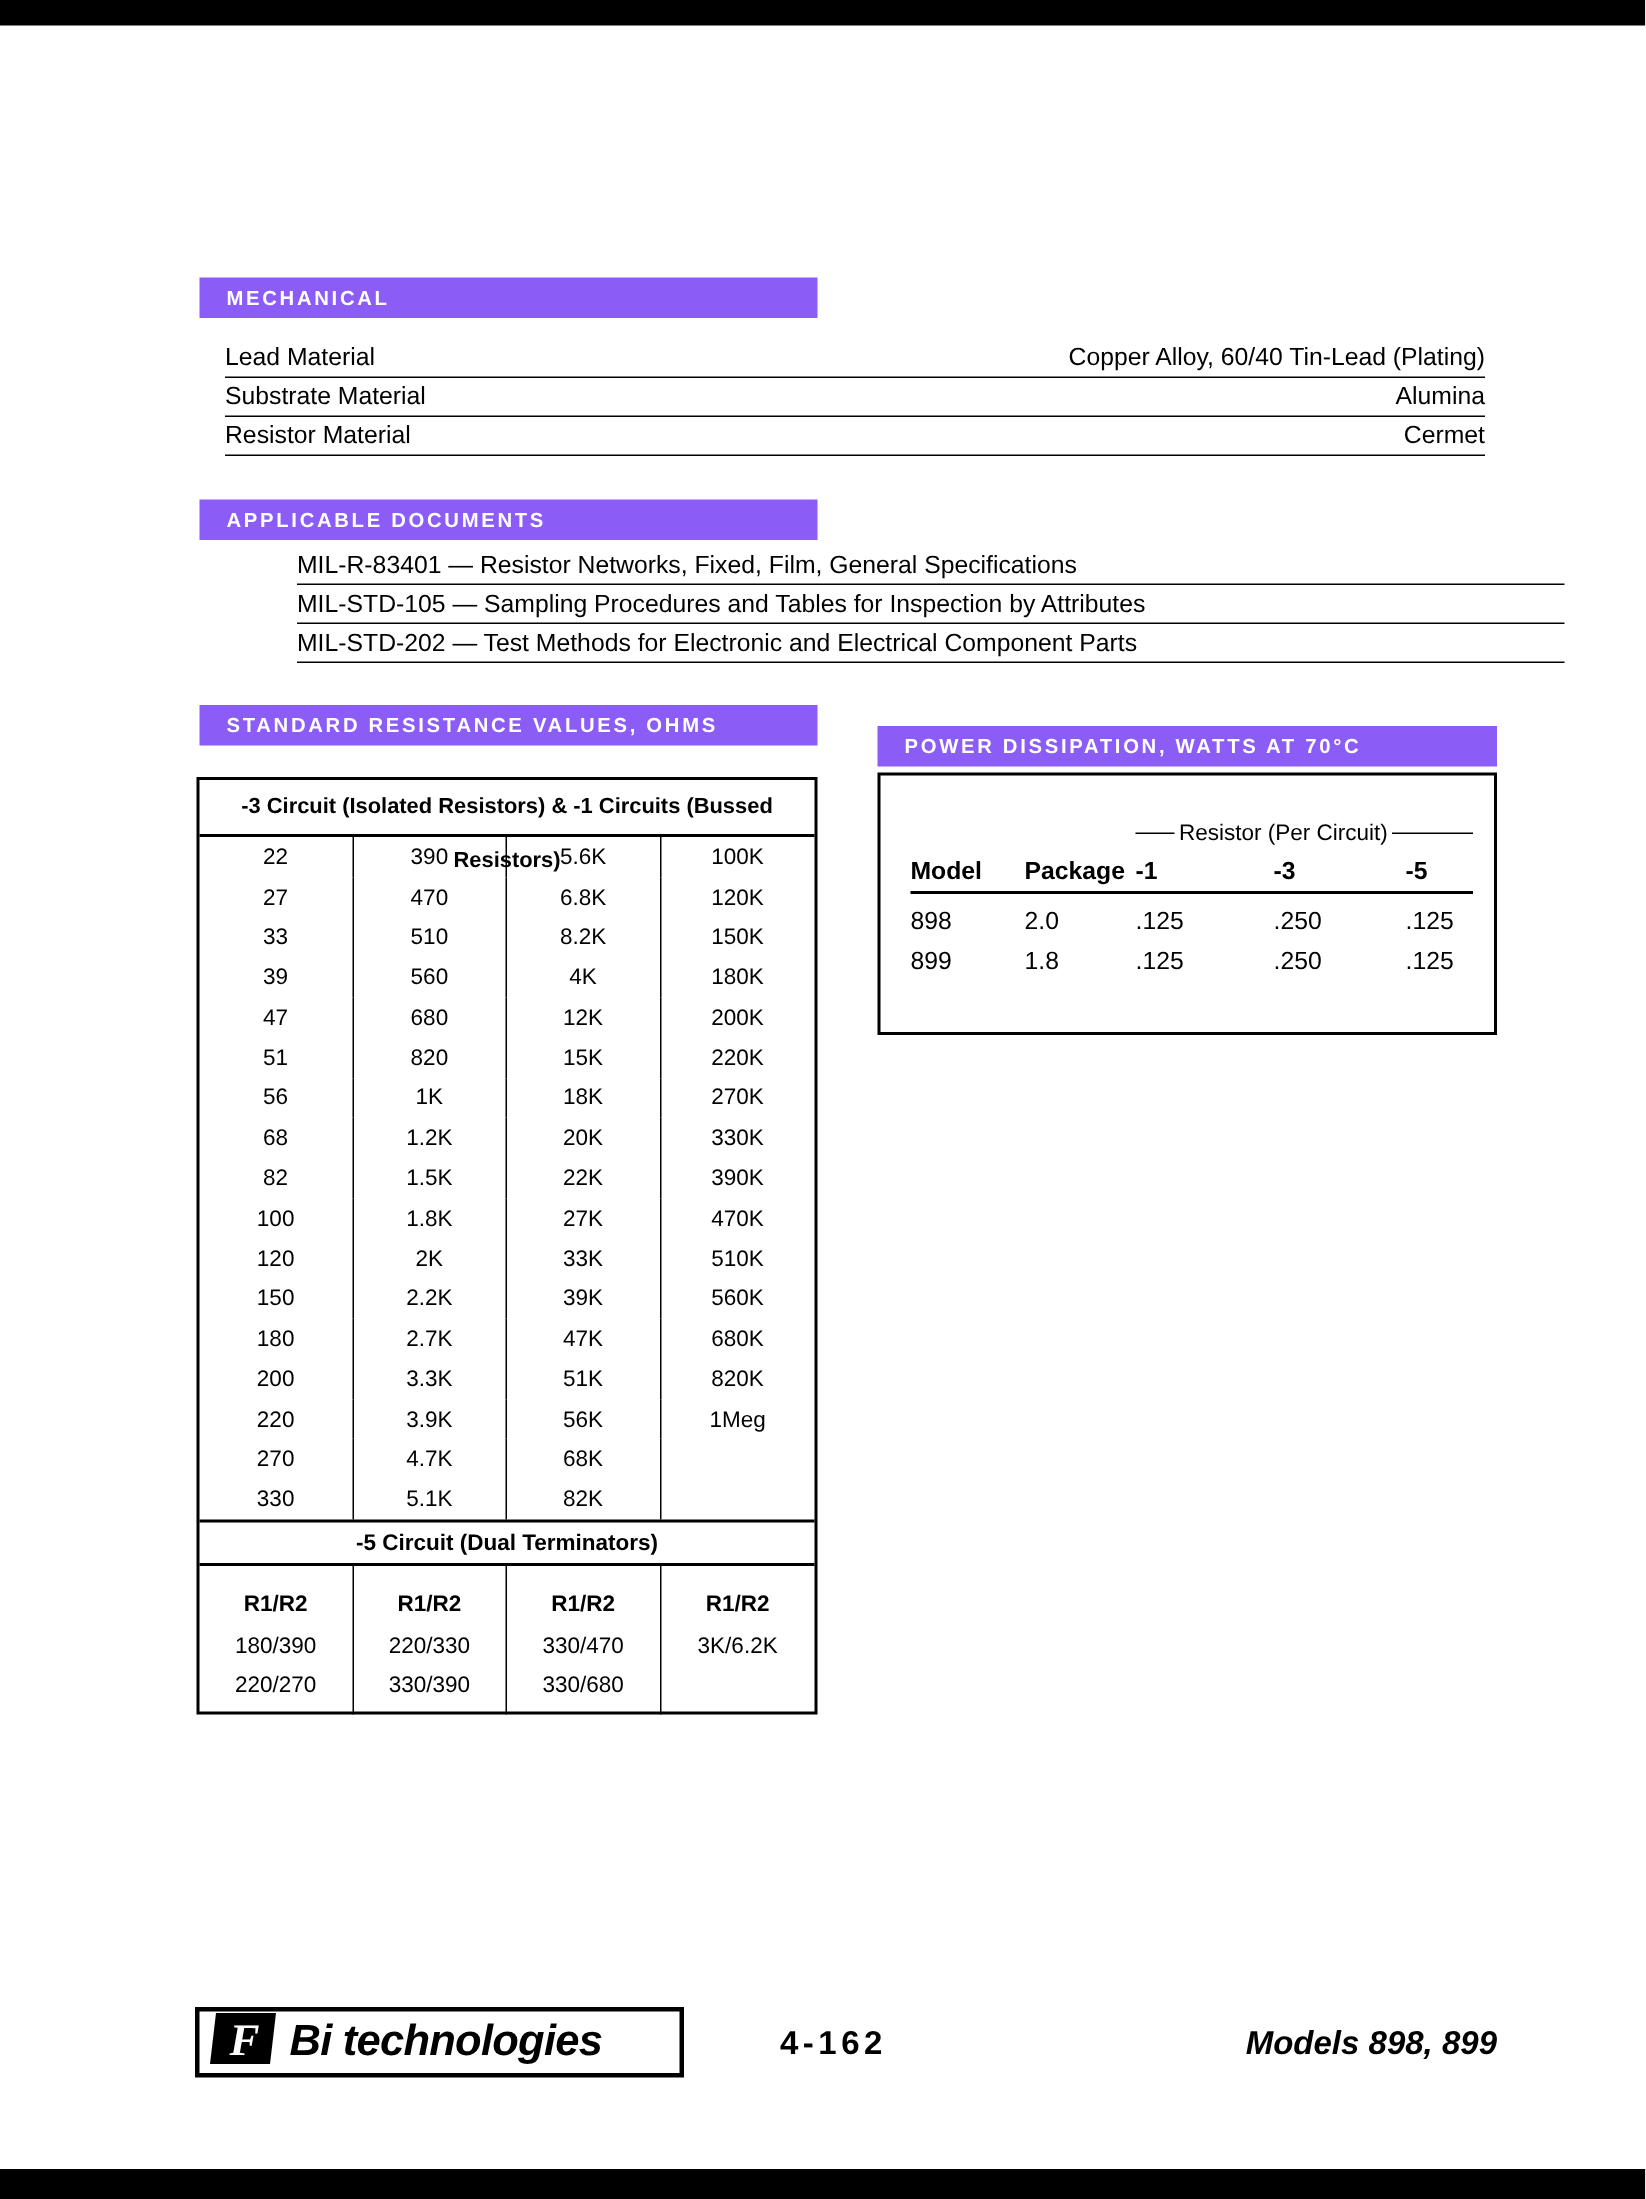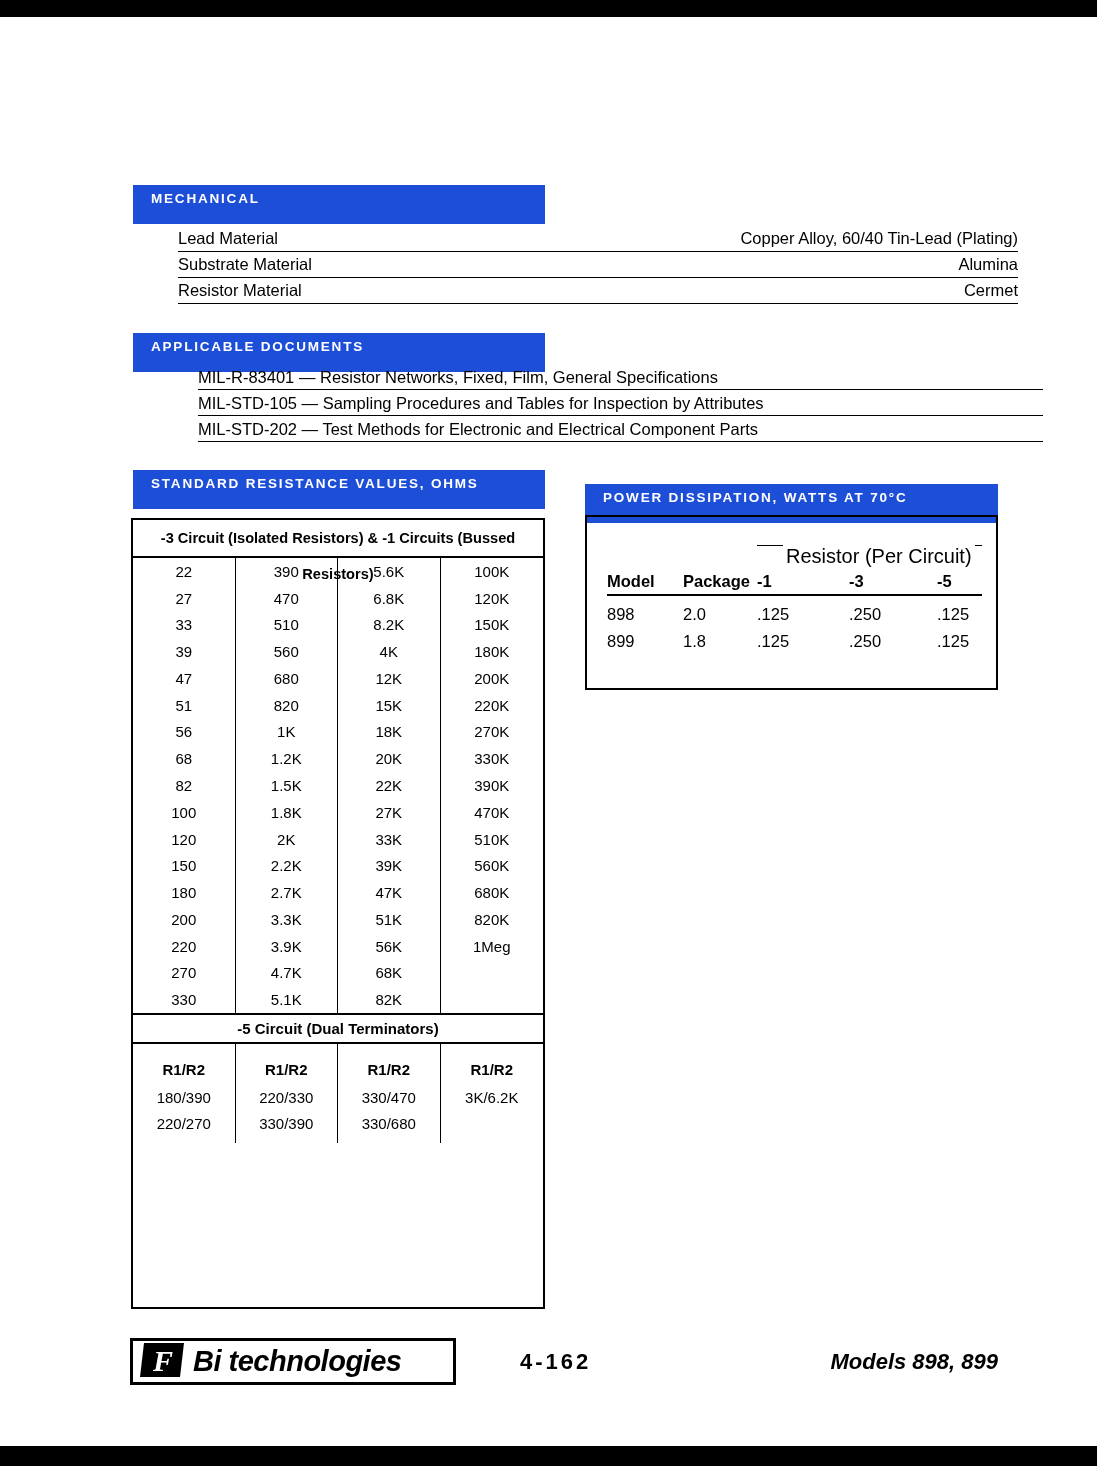--- a/index.html
+++ b/index.html
@@ -6,41 +6,41 @@
   html,body { background:#fff; }
   .page {
     position:relative; width:1097px; height:1466px; background:#ffffff;
     font-family:"Liberation Sans", sans-serif; color:#000; overflow:hidden;
   }
   .bar { position:absolute; left:0; width:1097px; background:#000; }
   .top-bar { top:0; height:17px; }
   .bottom-bar { bottom:0; height:20px; }
 
   .sec-hdr {
-    position:absolute; background:#1d4ed8; color:#fff; font-weight:bold;
-    font-size:13.5px; letter-spacing:1.8px; height:39px; line-height:27px;
+    position:absolute; background:#8b5cf6; color:#fff; font-weight:bold;
+    font-size:13.5px; letter-spacing:1.8px; height:27px; line-height:27px;
     padding-left:18px; text-transform:uppercase;
   }
   .hdr-mech { left:133px; top:185px; width:412px; }
   .hdr-docs { left:133px; top:333px; width:412px; }
   .hdr-res  { left:133px; top:470px; width:412px; }
   .hdr-pow  { left:585px; top:484px; width:413px; }
 
-  .spec-rows { position:absolute; left:150px; top:226px; width:840px;margin-left:28px; }
+  .spec-rows { position:absolute; left:150px; top:226px; width:840px; }
   .spec-row {
     display:flex; justify-content:space-between; align-items:center;
     height:26px; border-bottom:1px solid #000; font-size:16.5px;
   }
 
   .doc-list { position:absolute; left:150px; top:364px; width:845px;margin-left:48px; }
   .doc-item { height:26px; line-height:26px; border-bottom:1px solid #000; font-size:16.5px; }
 
   
   .res-table {
-    position:absolute; left:131px; top:518px; width:414px; height:791px;
+    position:absolute; left:131px; top:518px; width:414px; height:625px;
     border:2px solid #000;
   }
   .res-title {
     height:38px; line-height:36px; text-align:center; font-weight:bold;
     font-size:14.6px; border-bottom:2px solid #000;
   }
   .res-grid {
     display:grid; grid-template-columns:repeat(4,1fr);
     grid-template-rows:repeat(17,1fr); height:455px;
   }
@@ -58,21 +58,21 @@
     font-size:15px; height:26px; line-height:24px;
   }
   .dual-head { font-weight:bold; height:40px; padding-bottom:2px; }
   .dual-pad { height:7px; }
 
   
   .pd-table {
     position:absolute; left:585px; top:515px; width:413px; height:175px;
     border:2px solid #000; padding:28px 14px 0 20px;
   }
-  .pd-span { display:flex; margin-left:150px; font-size:20px; height:20px; }
+  .pd-span { display:flex; align-items:center; margin-left:150px; font-size:15px; height:20px; }
   .pd-span .dash { border-top:1.5px solid #000; height:0; }
   .pd-span .dash-l { width:26px; }
   .pd-span .dash-r { flex:1; }
   .pd-span .lbl { padding:0 3px; white-space:nowrap; }
   .pd-grid {
     display:grid; grid-template-columns:76px 74px 92px 88px 1fr; margin-top:5px;
   }
   .pd-cell { font-size:16.5px; height:27px; line-height:27px; }
   .pd-head { font-weight:bold; height:24px; line-height:22px; }
   .pd-rule { grid-column:1/-1; border-top:2px solid #000; margin-bottom:5px; }

